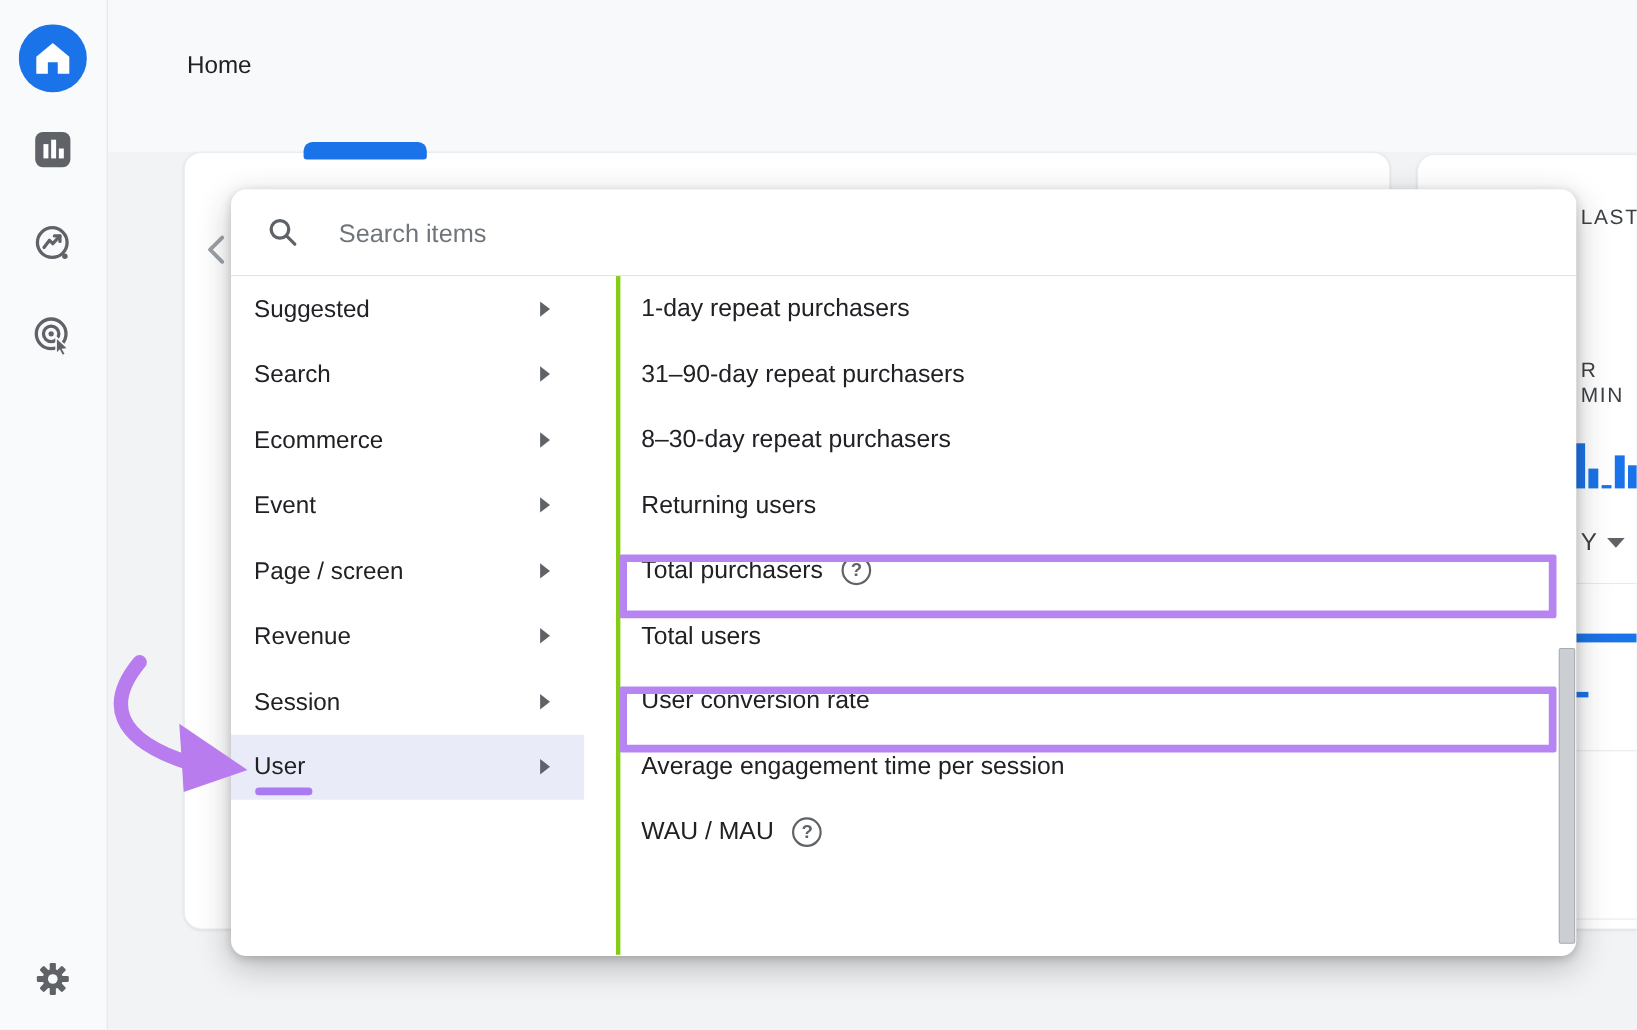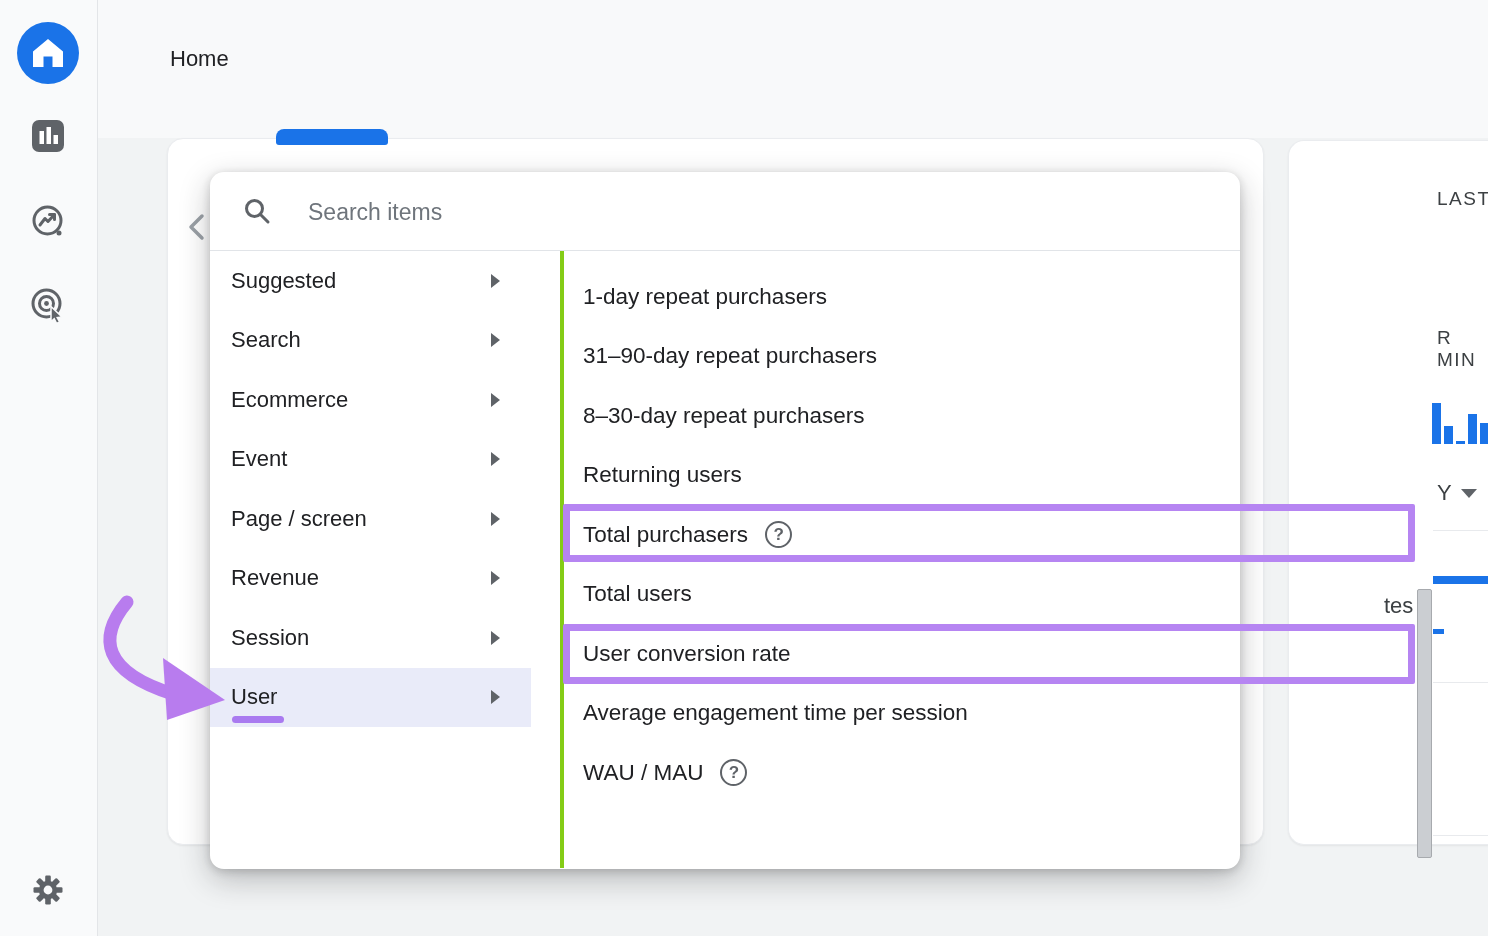--- a/index.html
+++ b/index.html
@@ -31,34 +31,34 @@
   .rt-bars{left:1432px;top:402px;width:58px;height:42px;display:flex;align-items:flex-end;gap:3px;z-index:2;}
   .rt-bar{width:9px;background:#1A73E8;}
   .rt-country{left:1437px;top:480px;font-size:22px;color:#3C4043;z-index:2;}
   .rt-caret{left:1461px;top:489px;width:0;height:0;border-left:8px solid transparent;border-right:8px solid transparent;border-top:9px solid #5F6368;z-index:2;cursor:pointer;}
   .rt-div{left:1433px;width:55px;height:1px;background:#E8EAED;z-index:2;}
   .rt-blueband{left:1433px;top:576px;width:55px;height:8px;background:#1A73E8;z-index:2;}
   .rt-tab{left:1384px;top:593px;font-size:22px;color:#3C4043;z-index:2;cursor:pointer;}
   .rt-tabline{left:1433px;top:629px;width:11px;height:5px;background:#1A73E8;z-index:2;}
 
   
-  .panel{left:210px;top:172px;width:1030px;height:697px;background:#fff;border-radius:14px;box-shadow:0 10px 30px rgba(32,33,36,.28),0 2px 8px rgba(32,33,36,.18);z-index:10;}
+  .panel{left:210px;top:172px;width:1223px;height:697px;background:#fff;border-radius:14px;box-shadow:0 10px 30px rgba(32,33,36,.28),0 2px 8px rgba(32,33,36,.18);z-index:10;}
   .search-row{position:absolute;left:0;top:0;right:0;height:78px;}
   .search-icon{position:absolute;left:33px;top:25px;}
   .search-input{position:absolute;left:96px;top:18px;width:1000px;height:42px;border:none;outline:none;font-size:23px;color:#202124;font-family:inherit;background:transparent;}
   .search-input::placeholder{color:#6F757C;opacity:1;}
   .search-div{position:absolute;left:0;top:78px;right:0;height:1px;background:#E1E4E8;}
 
   .cat-col{position:absolute;left:0;top:79px;width:350px;bottom:1px;border-right:4px solid #84cc16;}
   .cat-row{position:relative;height:59.5px;display:flex;align-items:center;padding-left:21px;box-sizing:border-box;font-size:22px;color:#202124;cursor:pointer;}
   .cat-row.active{background:linear-gradient(#E9EBF9,#E9EBF9) no-repeat;background-size:321px 100%;}
   .cat-arrow{position:absolute;right:60px;top:50%;margin-top:-7px;width:0;height:0;border-top:7px solid transparent;border-bottom:7px solid transparent;border-left:9px solid #5F6368;}
 
   .met-col{position:absolute;left:351px;top:79px;right:0;bottom:1px;padding-top:16px;box-sizing:border-box;}
-  .met-row{position:relative;height:59.5px;display:flex;align-items:center;padding-left:22px;box-sizing:border-box;font-size:22.5px;color:#202124;cursor:pointer;}
+  .met-row{position:relative;height:59.5px;display:flex;align-items:flex-start;padding-left:22px;box-sizing:border-box;font-size:22.5px;color:#202124;cursor:pointer;}
   .help-icon{display:inline-flex;align-items:center;justify-content:center;width:27px;height:27px;border:2.5px solid #5F6368;border-radius:50%;margin-left:17px;font-size:17px;font-weight:700;color:#5F6368;box-sizing:border-box;cursor:pointer;}
 
   
   .anno-box{border:7px solid #B685F2;border-radius:2px;z-index:30;}
   .anno-box1{left:563px;top:504px;width:852px;height:58px;box-sizing:border-box;}
   .anno-box2{left:563px;top:624px;width:852px;height:60px;box-sizing:border-box;}
   .anno-underline{left:232px;top:716px;width:52px;height:7px;background:#A97AF0;border-radius:3.5px;z-index:30;}
   .anno-arrow{left:85px;top:580px;z-index:30;}
 
   .scrollbar{left:1417px;top:589px;width:15px;height:269px;background:#CBCED2;border:1px solid #A7AAAE;border-radius:2px;box-sizing:border-box;z-index:15;cursor:pointer;}

